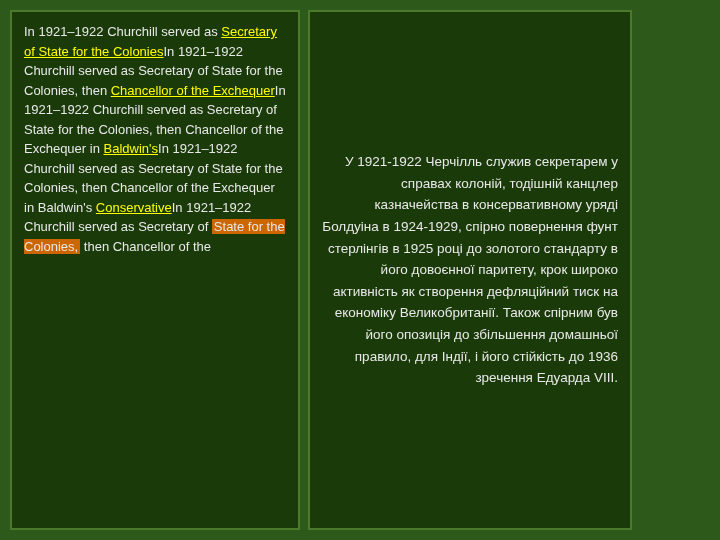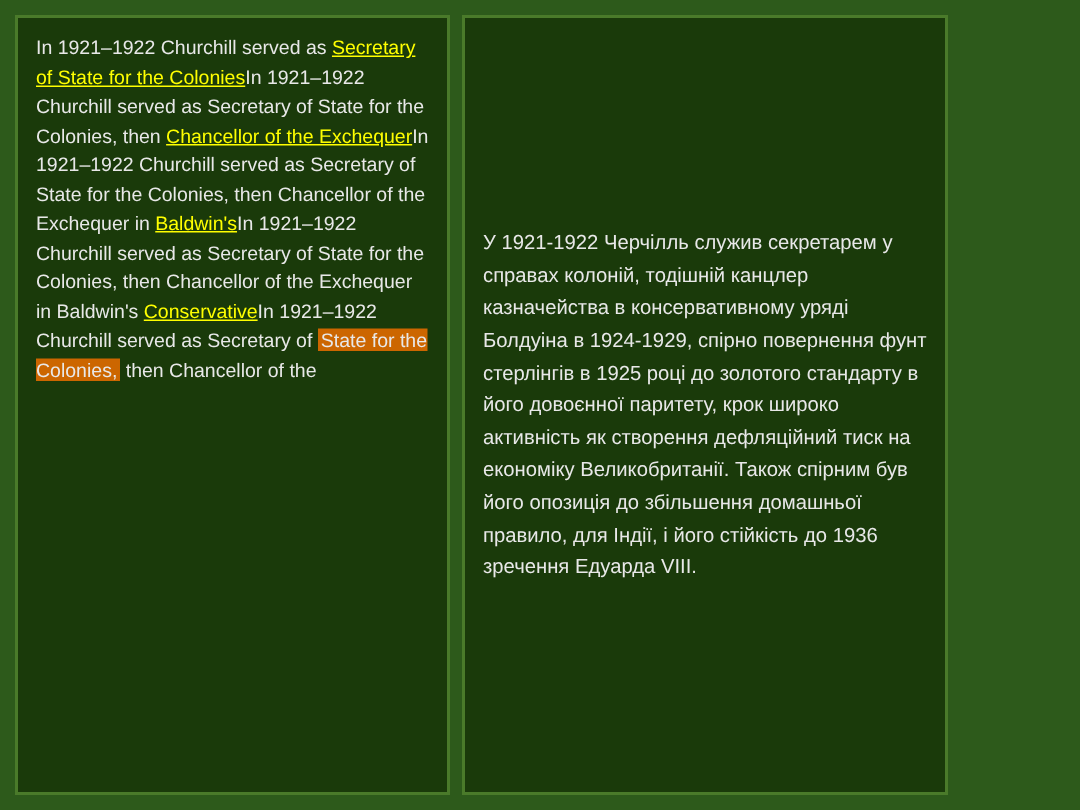--- a/index.html
+++ b/index.html
@@ -56,21 +56,21 @@
       overflow: hidden;
       display: flex;
       align-items: center;
       justify-content: center;
     }
 
     .right-panel-content {
       color: #e8e8e8;
       font-size: 13.5px;
       line-height: 1.6;
-      text-align: left;
+      text-align: right;
     }
 
     .orange-highlight {
       background: #cc6600;
       padding: 0 2px;
     }
   </style>
 </head>
 <body>
 

